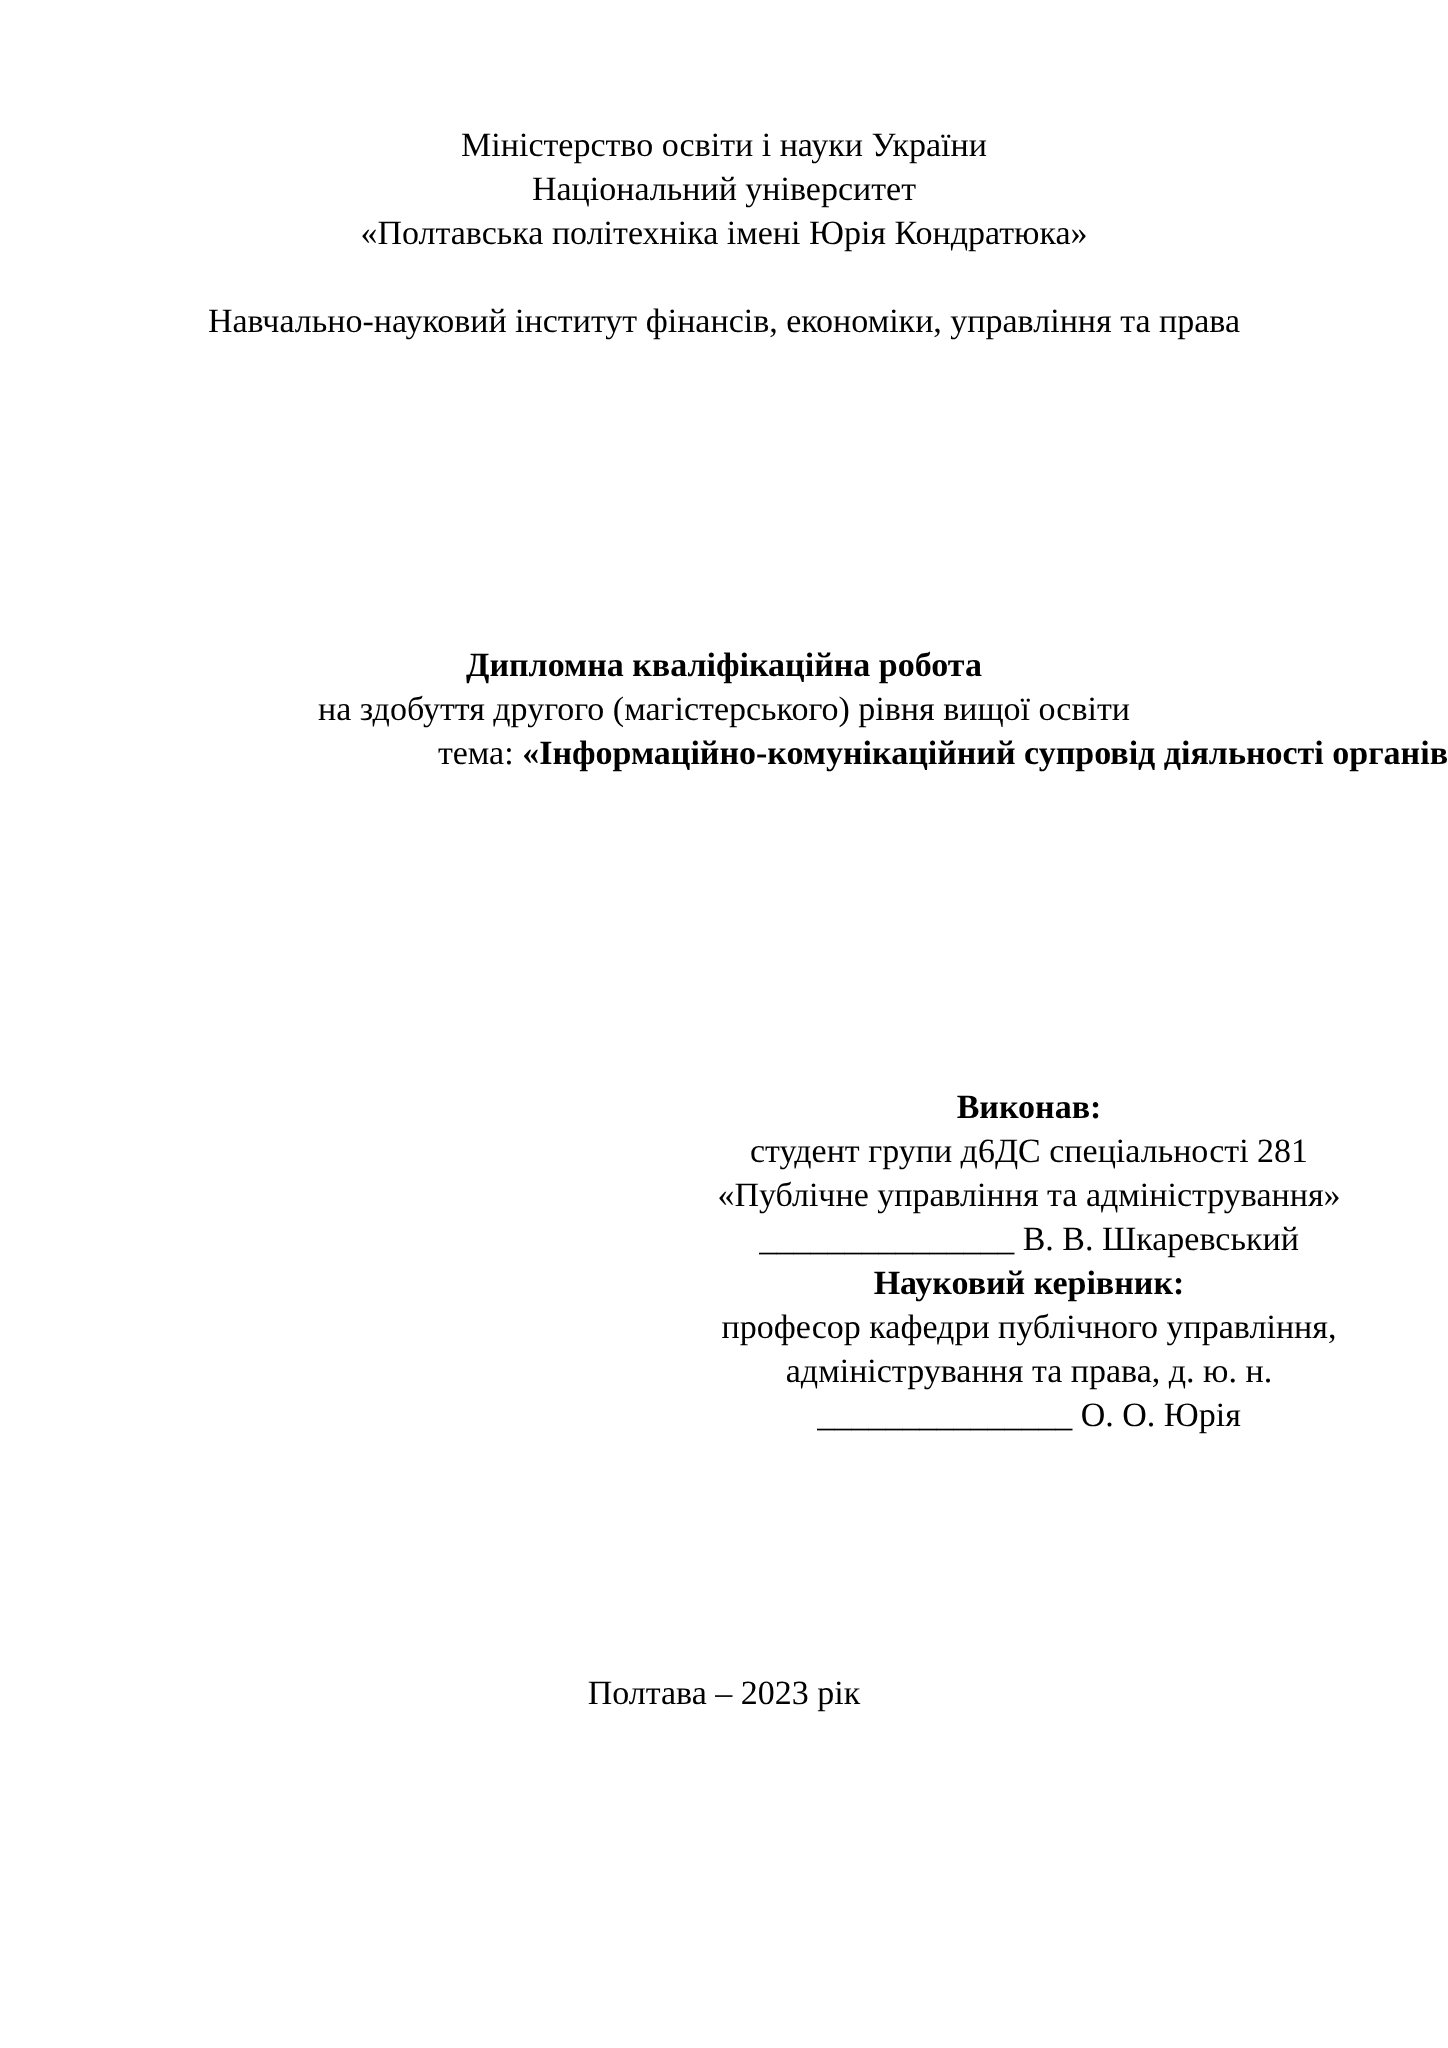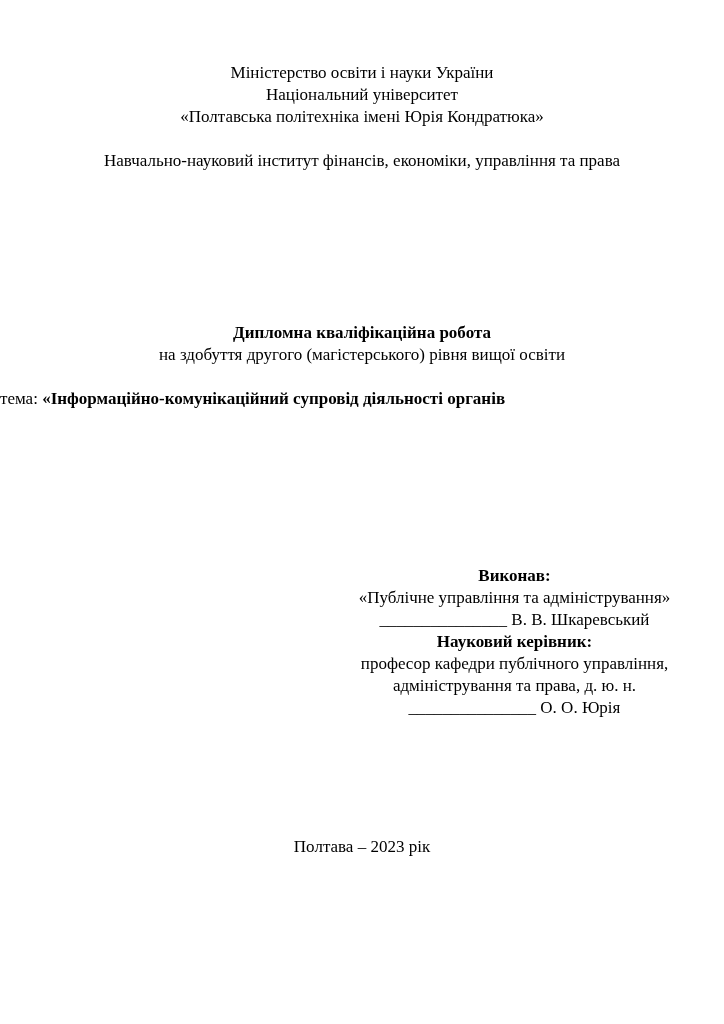--- a/index.html
+++ b/index.html
@@ -25,22 +25,21 @@
   }
   .spacer-line {
     height: 22px;
   }
   .title-block {
     margin-top: 150px;
     text-align: center;
   }
   .bold { font-weight: bold; }
   .theme-block {
-    margin-top: 22px;
-    text-align: left;
+    text-align: right;
   }
   .executor-block {
     margin-top: 155px;
     margin-left: 345px;
     margin-right: 40px;
     text-align: center;
   }
   .footer-block {
     margin-top: 117px;
     text-align: center;
@@ -63,20 +62,21 @@
   <div class="title-block">
     <div class="line bold">Дипломна кваліфікаційна робота</div>
     <div class="line">на здобуття другого (магістерського) рівня вищої освіти</div>
     <div class="theme-block">
       <div class="line"><span>тема: </span><span class="bold">«Інформаційно-комунікаційний супровід діяльності органів</span></div>
     </div>
   </div>
 
   <div class="executor-block">
     <div class="line bold">Виконав:</div>
+    <div class="line">студент групи д6ДС спеціальності 281</div>
     <div class="line">«Публічне управління та адміністрування»</div>
     <div class="line">_______________ В. В. Шкаревський</div>
     <div class="line bold">Науковий керівник:</div>
     <div class="line">професор кафедри публічного управління,</div>
     <div class="line">адміністрування та права, д. ю. н.</div>
     <div class="line">_______________ О. О. Юрія</div>
   </div>
 
   <div class="footer-block">
     <div class="line">Полтава – 2023 рік</div>

